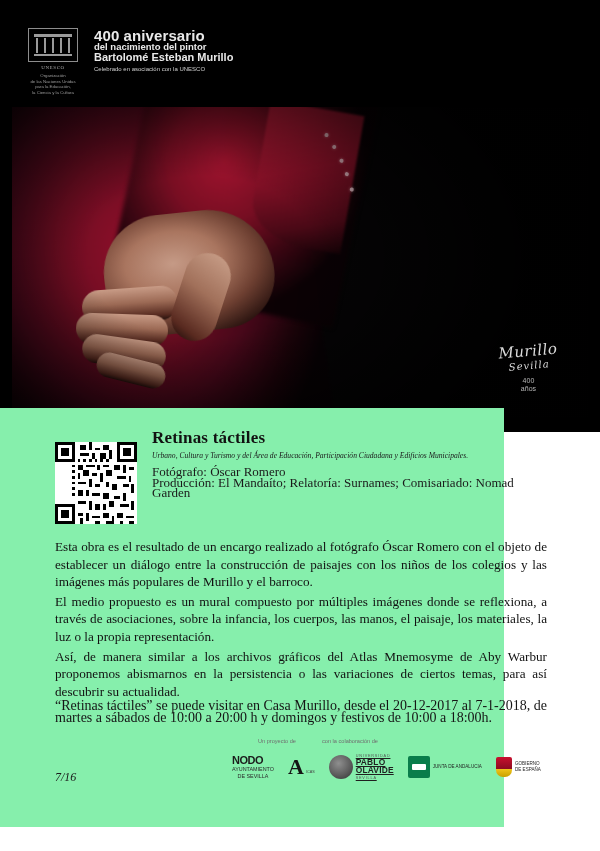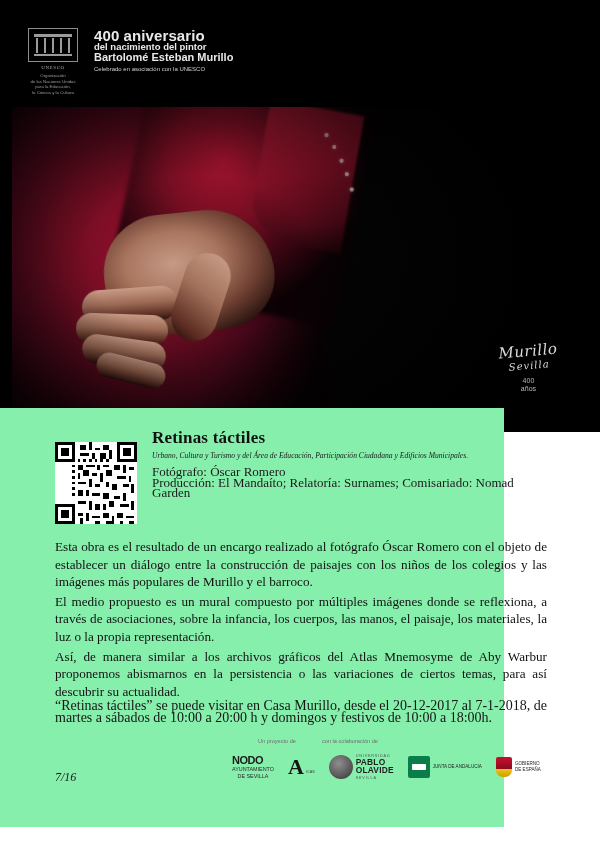--- a/index.html
+++ b/index.html
@@ -404,20 +404,21 @@
   .upo-seal {
     width: 24px; height: 24px;
     border-radius: 50%;
     background: radial-gradient(circle at 40% 35%, #8f8f8f 0%, #5d5d5d 55%, #2f2f2f 100%);
   }
   .upo-text {
     font-family: "Liberation Sans", sans-serif;
     font-size: 5px;
     line-height: 6.4px;
     color: #1f1f1f;
+    text-decoration: underline;
   }
   .upo-text .big {
     font-size: 8.4px;
     font-weight: bold;
     letter-spacing: .2px;
   }
   .upo-text .tiny {
     font-size: 3.8px;
     letter-spacing: .8px;
     color: #555;

